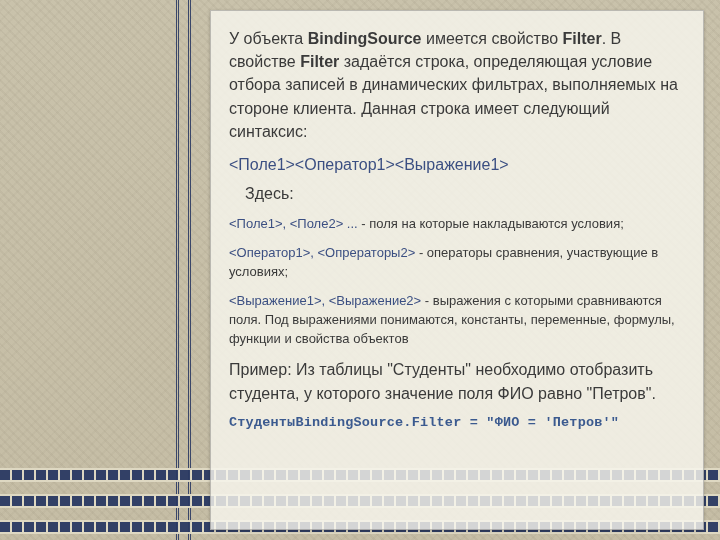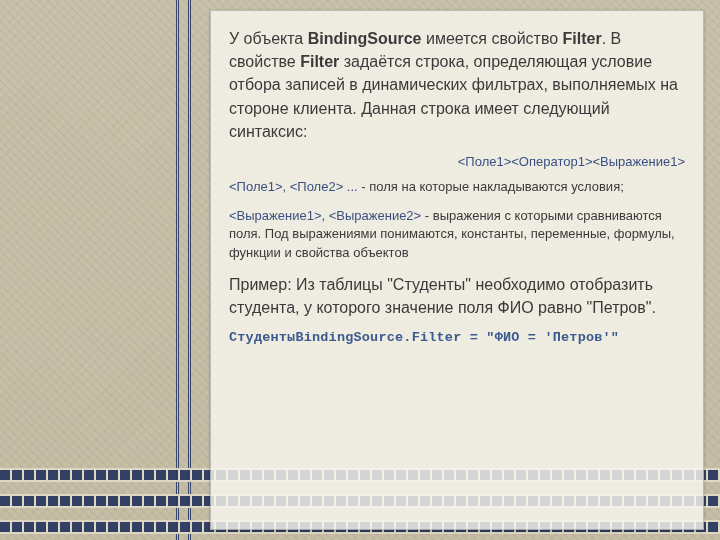--- a/index.html
+++ b/index.html
@@ -66,25 +66,24 @@
 
   .para {
     font-size: 16px;
     line-height: 1.45;
     color: #3a3a3a;
     margin-bottom: 10px;
   }
   .para .b { font-weight: bold; }
 
   .syntax {
-    font-size: 13px;
+    font-size: 16px;
     line-height: 1.45;
     color: #3b4f82;
     margin-bottom: 6px;
-    text-align: right;
   }
 
   .indent { padding-left: 16px; }
 
   .def {
     font-size: 13px;
     line-height: 1.45;
     color: #3a3a3a;
     margin-bottom: 10px;
   }
@@ -114,25 +113,29 @@
 
 <div class="card">
 
 
   <div class="para">
     <span>У объекта </span><span class="b">BindingSource</span><span> имеется свойство </span><span class="b">Filter</span><span>. В свойстве </span><span class="b">Filter</span><span> задаётся строка, определяющая условие отбора записей в динамических фильтрах, выполняемых на стороне клиента. Данная строка имеет следующий синтаксис:</span>
   </div>
 
   <div class="syntax">&lt;Поле1&gt;&lt;Оператор1&gt;&lt;Выражение1&gt;</div>
 
+  <div class="para indent">Здесь:</div>
 
   <div class="def">
     <span class="term">&lt;Поле1&gt;, &lt;Поле2&gt; ...</span><span> - поля на которые накладываются условия;</span>
   </div>
 
+  <div class="def">
+    <span class="term">&lt;Оператор1&gt;, &lt;Опрераторы2&gt;</span><span> - операторы сравнения, участвующие в условиях;</span>
+  </div>
 
   <div class="def">
     <span class="term">&lt;Выражение1&gt;, &lt;Выражение2&gt;</span><span> - выражения с которыми сравниваются поля. Под </span><span class="i">выражениями</span><span> понимаются, константы, переменные, формулы, функции и свойства объектов</span>
   </div>
 
   <div class="para">Пример: Из таблицы "Студенты" необходимо отобразить студента, у которого значение поля ФИО равно "Петров".</div>
 
   <div class="code">СтудентыBindingSource.Filter = "ФИО = 'Петров'"</div>
 
 </div>

